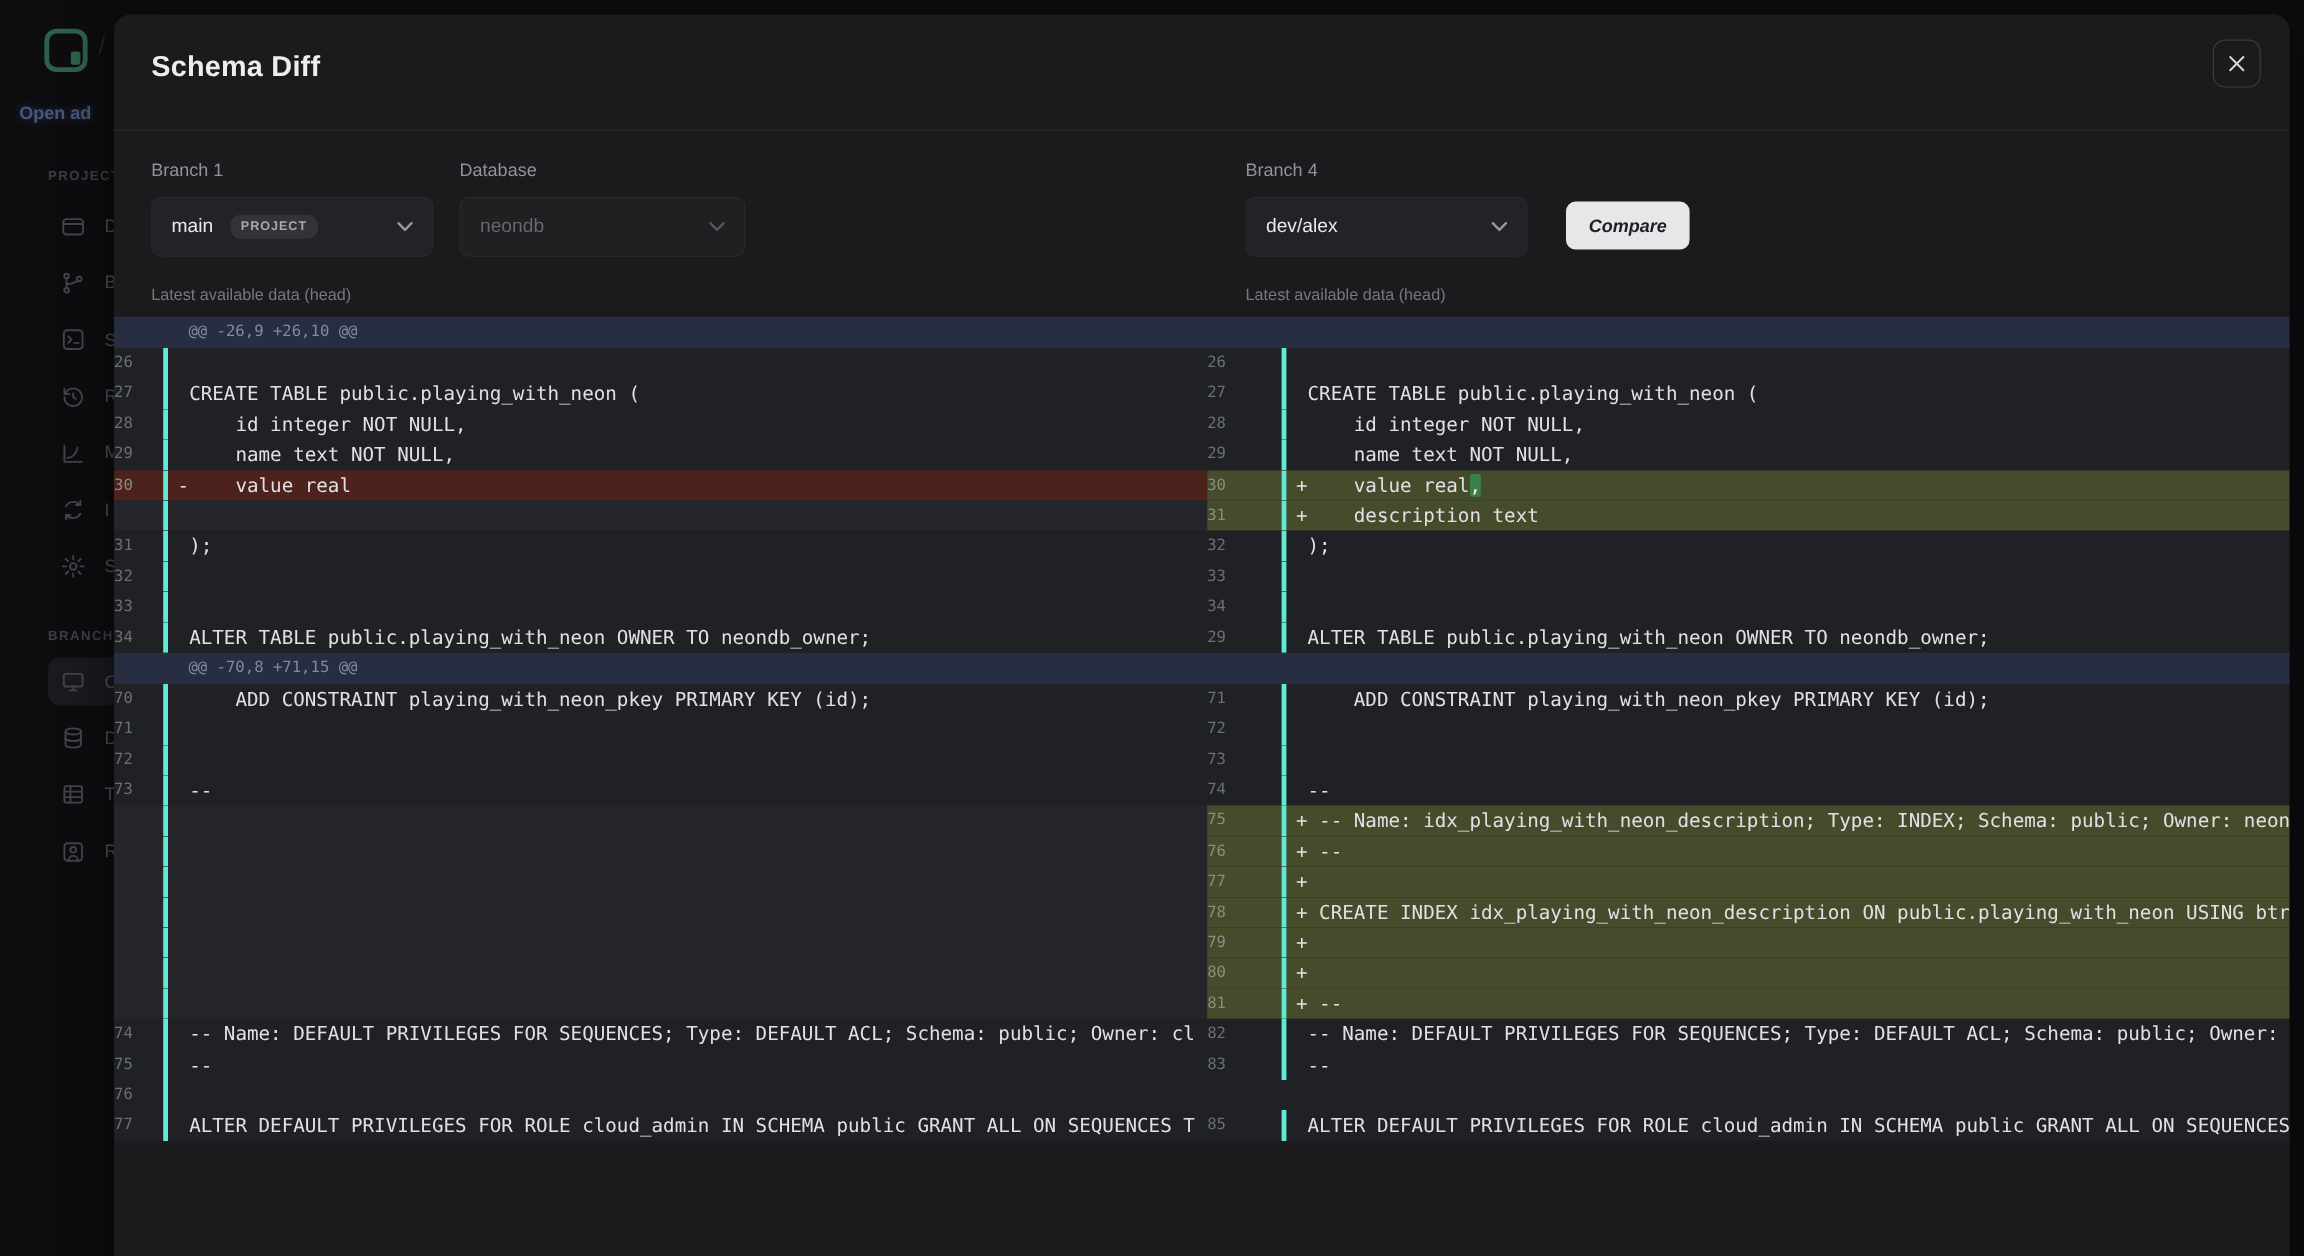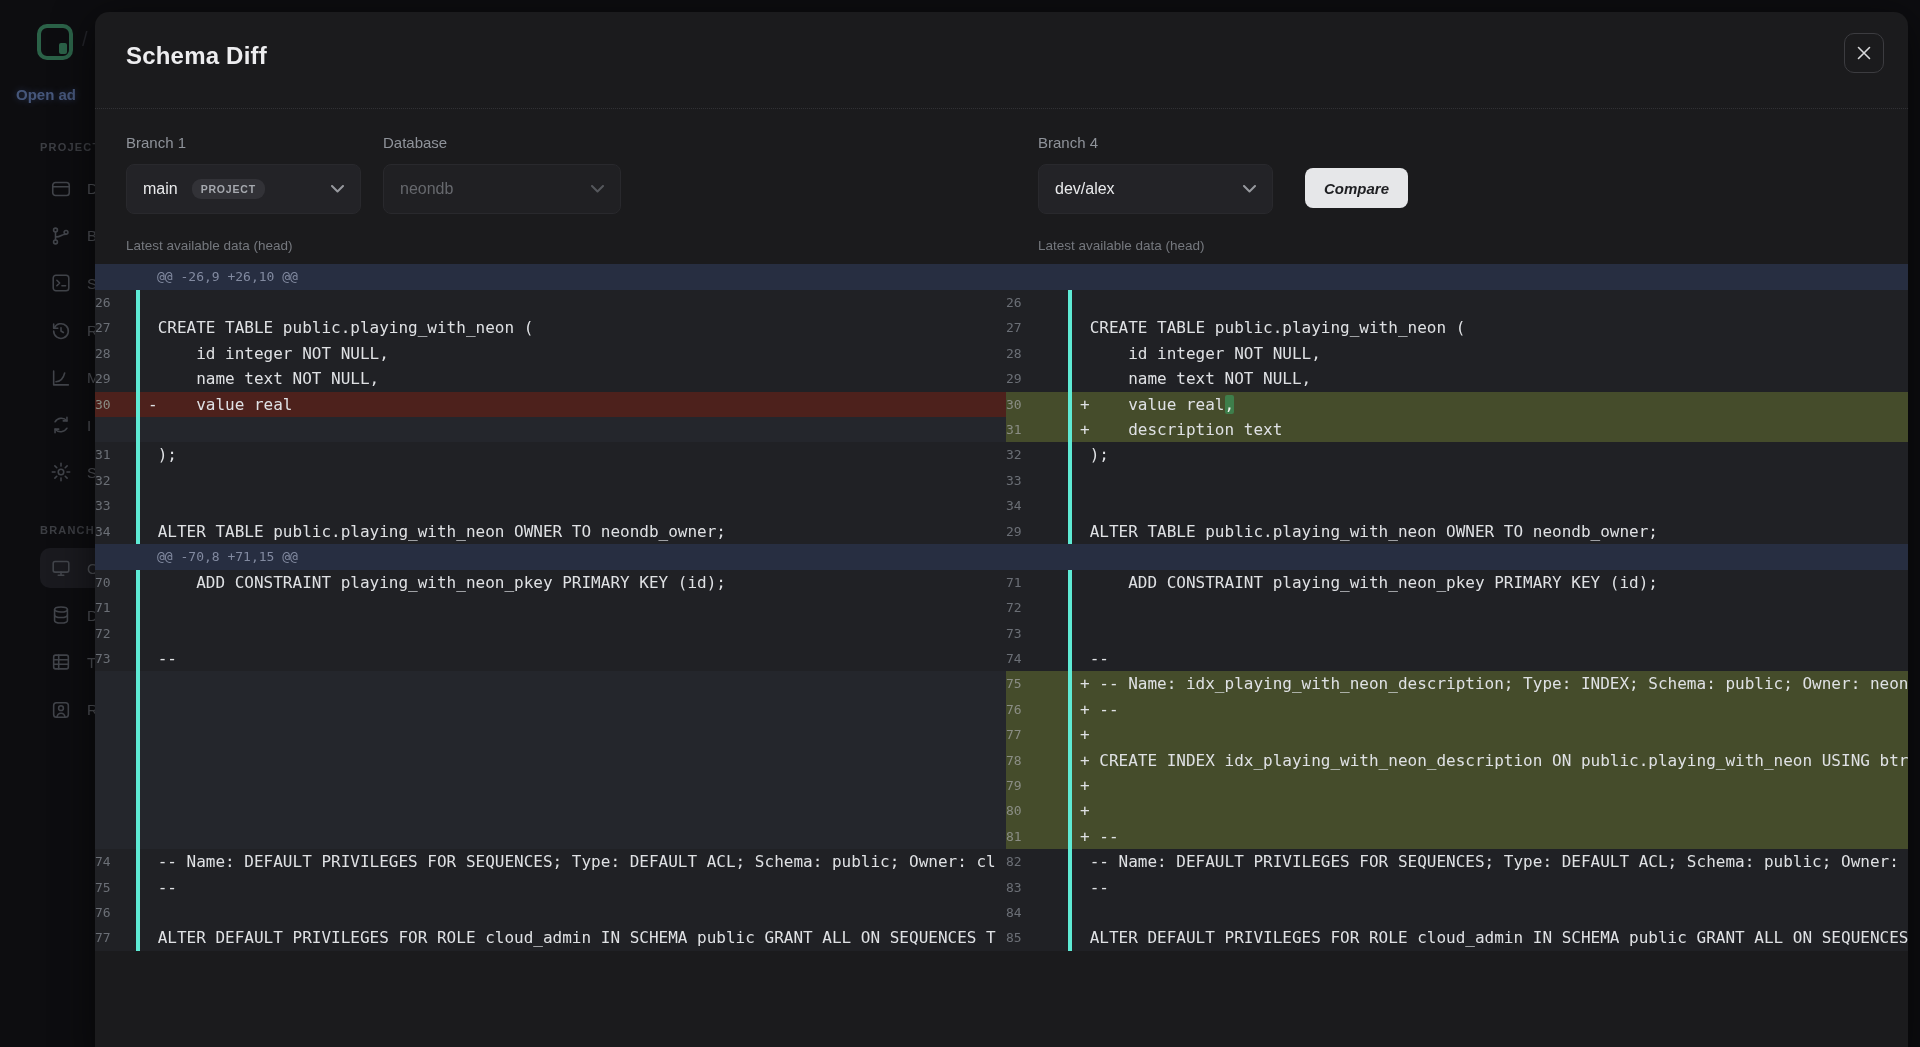--- a/index.html
+++ b/index.html
@@ -488,24 +488,20 @@
         <div class="side r k-ctx">
           <span class="g">83</span>
           <span class="c"> --</span>
         </div>
       </div>
       <div class="drow">
         <div class="side l k-ctx">
           <span class="g">76</span>
           <span class="c"></span>
         </div>
-        <div class="side r k-ctx">
-          <span class="g">84</span>
-          <span class="c"></span>
-        </div>
       </div>
       <div class="drow">
         <div class="side l k-ctx">
           <span class="g">77</span>
           <span class="c"> ALTER DEFAULT PRIVILEGES FOR ROLE cloud_admin IN SCHEMA public GRANT ALL ON SEQUENCES T</span>
         </div>
         <div class="side r k-ctx">
           <span class="g">85</span>
           <span class="c"> ALTER DEFAULT PRIVILEGES FOR ROLE cloud_admin IN SCHEMA public GRANT ALL ON SEQUENCES T</span>
         </div>

